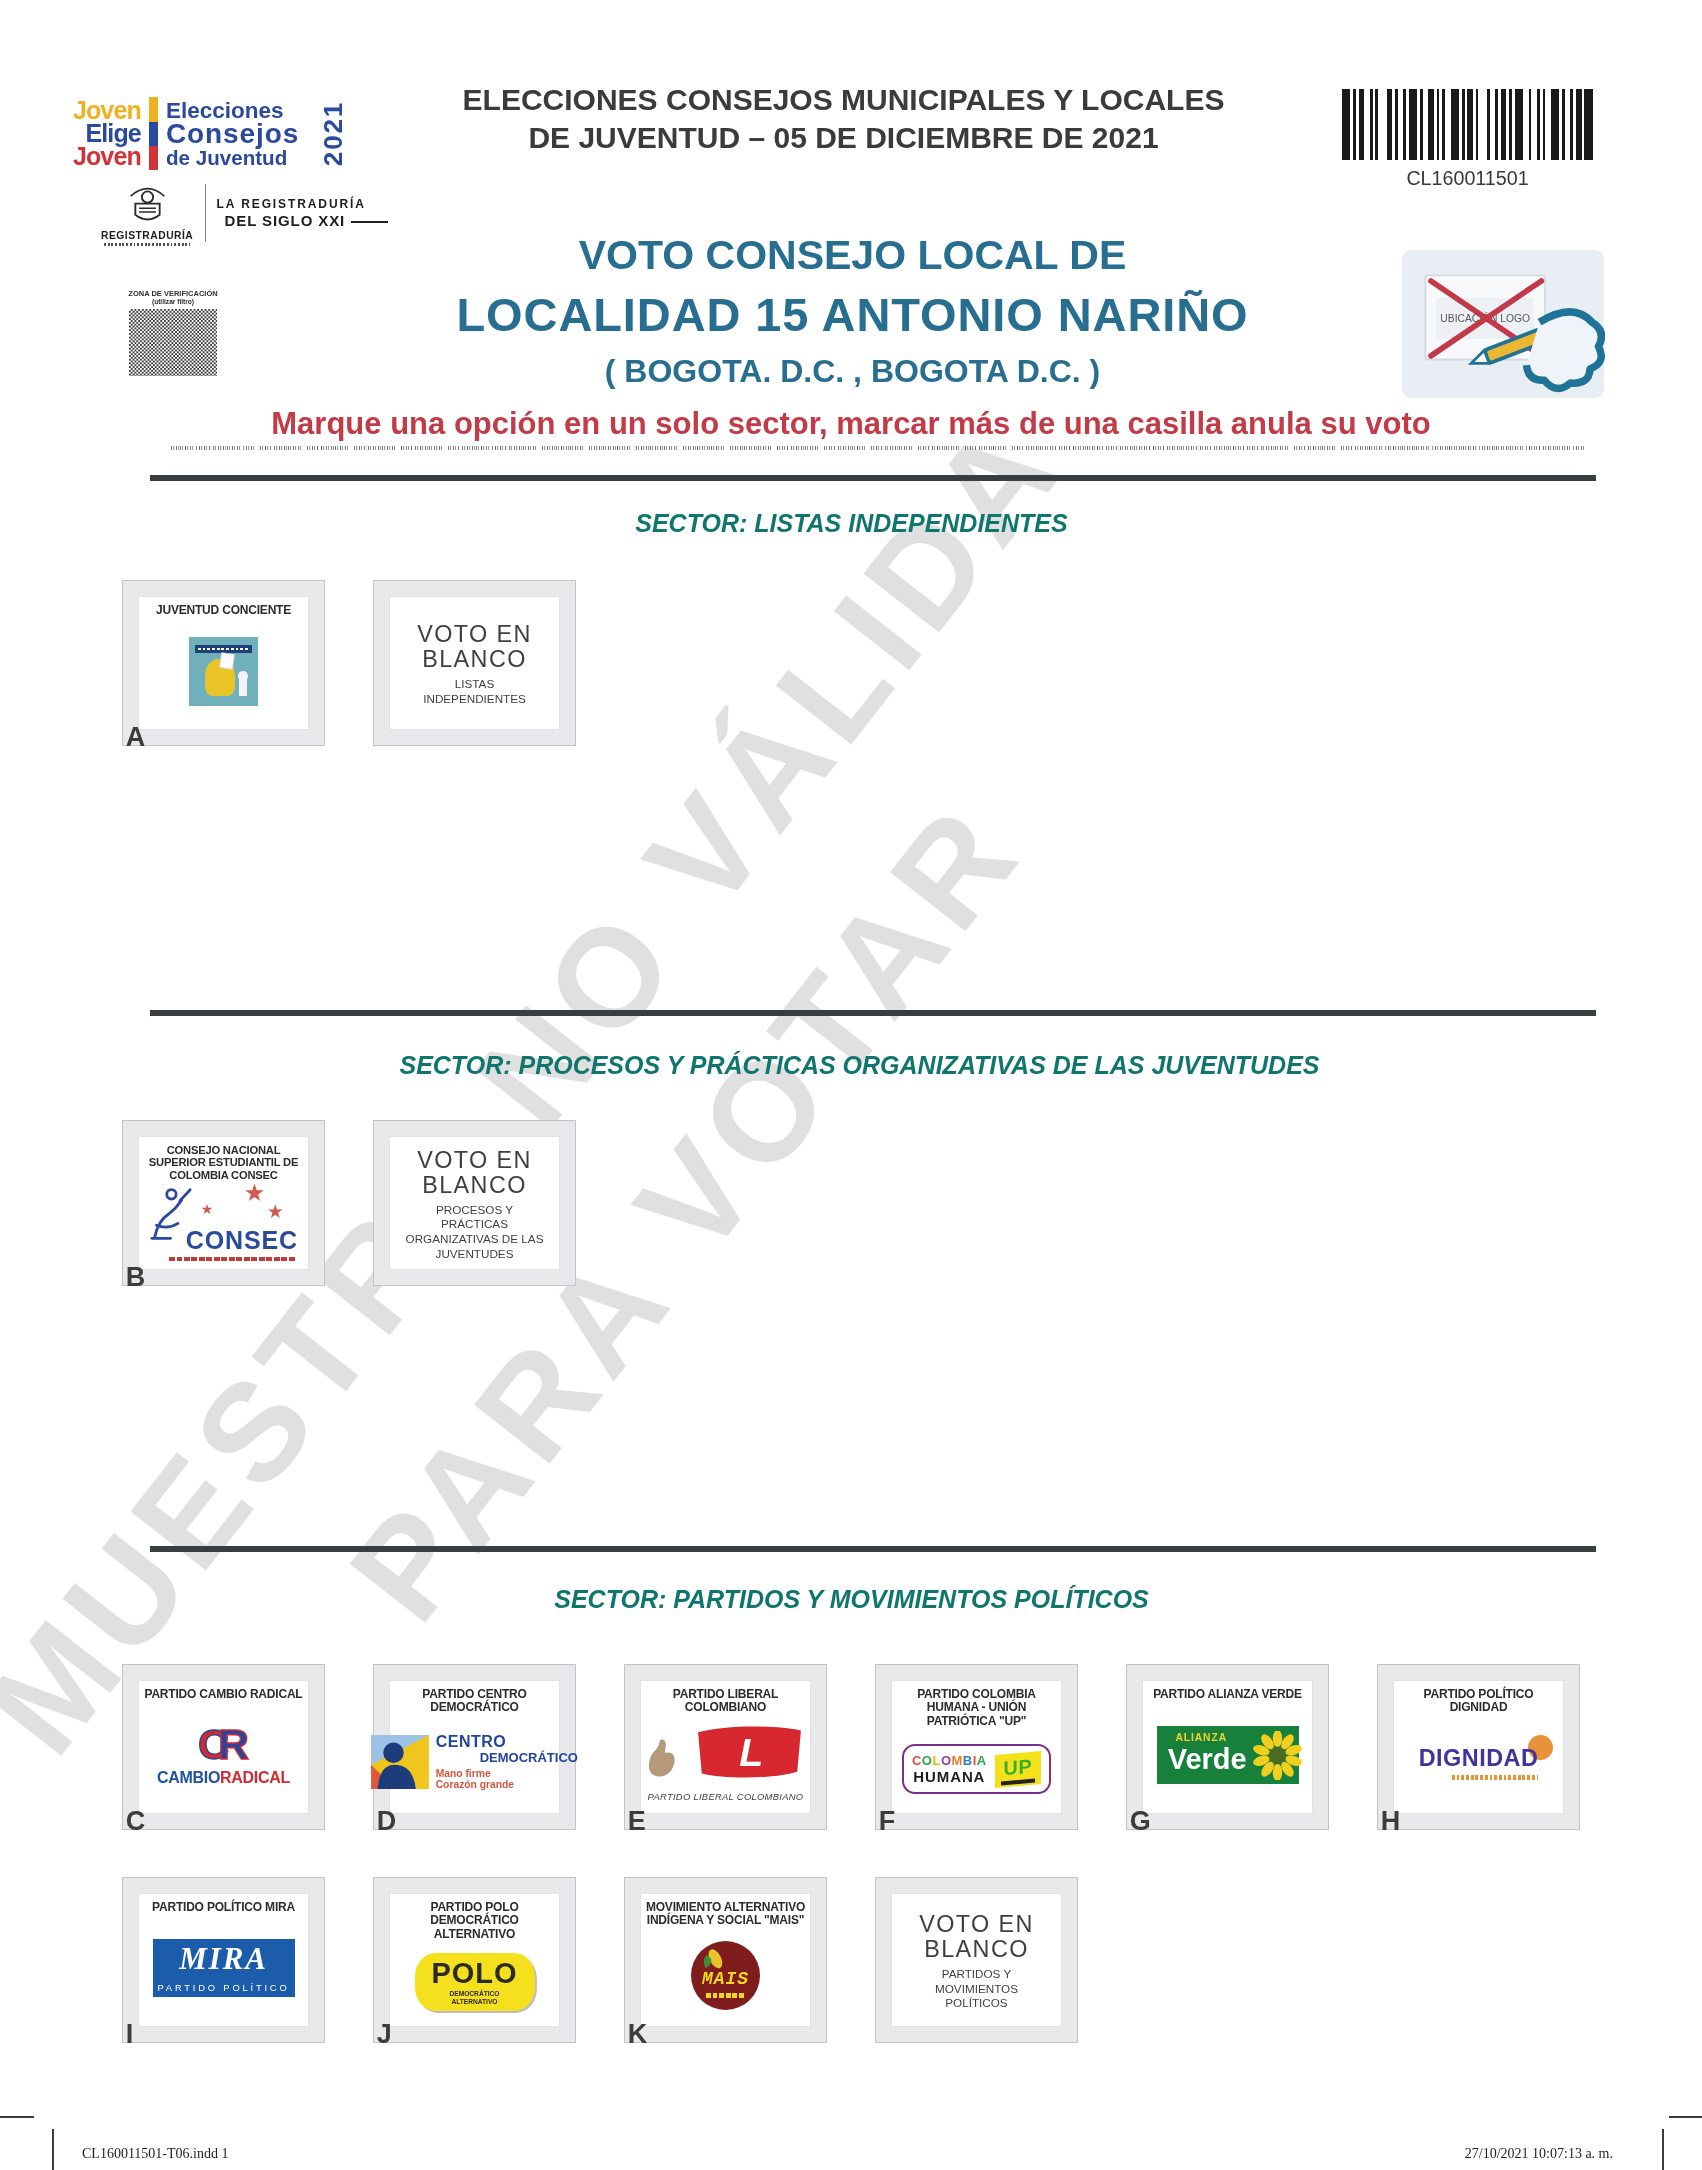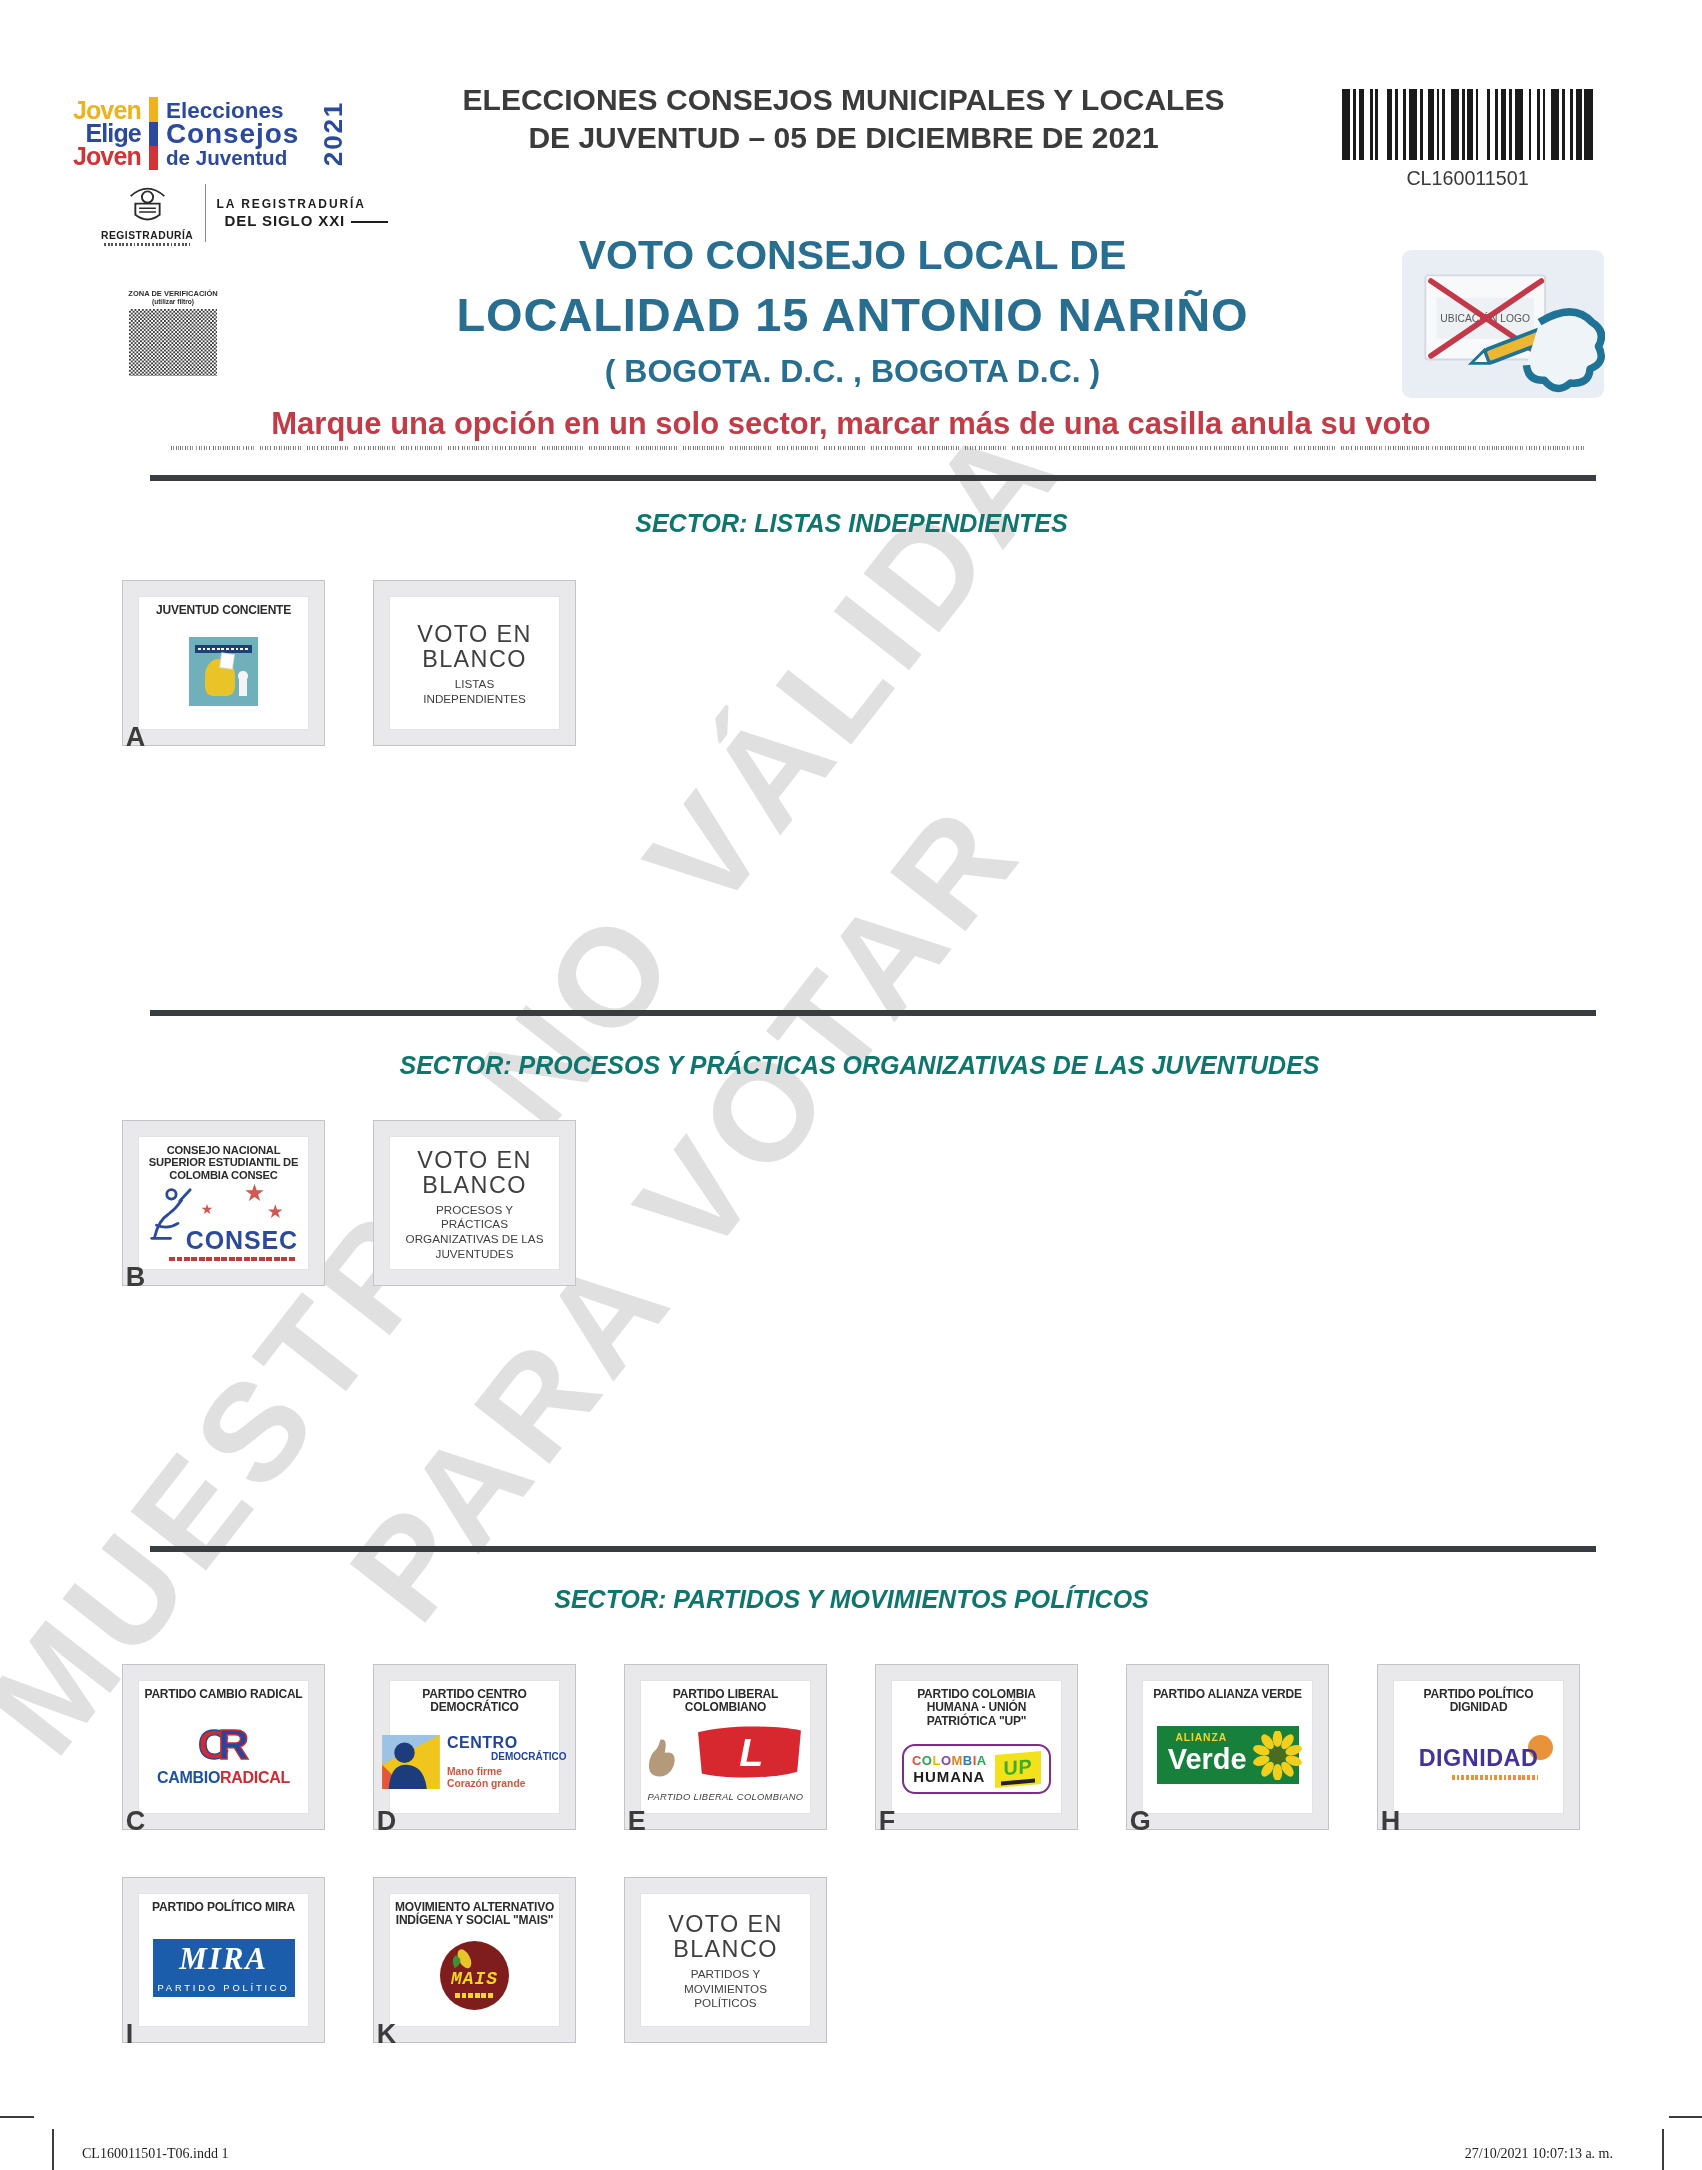--- a/index.html
+++ b/index.html
@@ -125,21 +125,21 @@
   .logo-cr{display:flex;flex-direction:column;align-items:center;}
   .cr-letters{font-size:43px;font-weight:bold;line-height:1;}
   .crc{color:#cf2b31;-webkit-text-stroke:1.4px #27459c;}
   .crr{color:#27459c;-webkit-text-stroke:1.4px #cf2b31;margin-left:-11.2px;}
   .cr-words{font-size:16px;font-weight:bold;margin-top:2.8px;letter-spacing:-0.3px;}
   .cr-w1{color:#1d53a0;} .cr-w2{color:#cf2b31;}
 
   .logo-cd{display:flex;align-items:center;gap:6.6px;}
   .cd-text{line-height:1.05;text-align:left;}
   .cd-l1{font-weight:bold;font-size:16px;color:#21449c;letter-spacing:0.5px;}
-  .cd-l2{font-weight:bold;font-size:10px;color:#21449c;margin-left:44px;}
+  .cd-l2{font-weight:bold;font-size:13px;color:#21449c;margin-left:44px;}
   .cd-s{font-weight:bold;font-size:10.3px;color:#d4553e;line-height:1.1;}
   .cd-s.first{margin-top:3.7px;}
 
   .logo-pl{position:relative;width:167px;height:79px;}
   .logo-pl .caption{position:absolute;bottom:0;width:100%;text-align:center;
         font-style:italic;font-size:9.4px;color:#3f3f3f;letter-spacing:0.3px;}
   .logo-pl .hand{position:absolute;left:1.9px;top:15px;}
   .logo-pl .flag{position:absolute;right:1.9px;top:0;}
 
   .logo-ch{border:2.8px solid #7a2f8e;border-radius:13px;padding:6.6px 8.4px;display:flex;
@@ -535,20 +535,32 @@
         <div class="logo-wrap">
           <div class="logo-mira">
             <div class="mira-word">MIRA</div>
             <div class="mira-sub">PARTIDO POLÍTICO</div>
           </div>
         </div>
       </div>
       <div class="letter">I</div>
     </div>
 
+    <div class="obox">
+      <div class="inner">
+        <div class="btitle">PARTIDO POLO DEMOCRÁTICO ALTERNATIVO</div>
+        <div class="logo-wrap">
+          <div class="logo-polo">
+            <div class="polo-word">POLO</div>
+            <div class="polo-sub">DEMOCRÁTICO ALTERNATIVO</div>
+          </div>
+        </div>
+      </div>
+      <div class="letter">J</div>
+    </div>
 
     <div class="obox">
       <div class="inner">
         <div class="btitle">MOVIMIENTO ALTERNATIVO INDÍGENA Y SOCIAL "MAIS"</div>
         <div class="logo-wrap">
           <div class="logo-mais">
             <svg width="32" height="28" viewBox="0 0 34 30" style="position:absolute;left:7.5px;top:3.7px">
               <g transform="rotate(-28 17 15)">
                 <ellipse cx="17" cy="16" rx="6" ry="11" fill="#e9c428"></ellipse>
                 <path d="M11 8 q-8 2 -8 12 q8 0 10 -6" fill="#3f8f35"></path>

